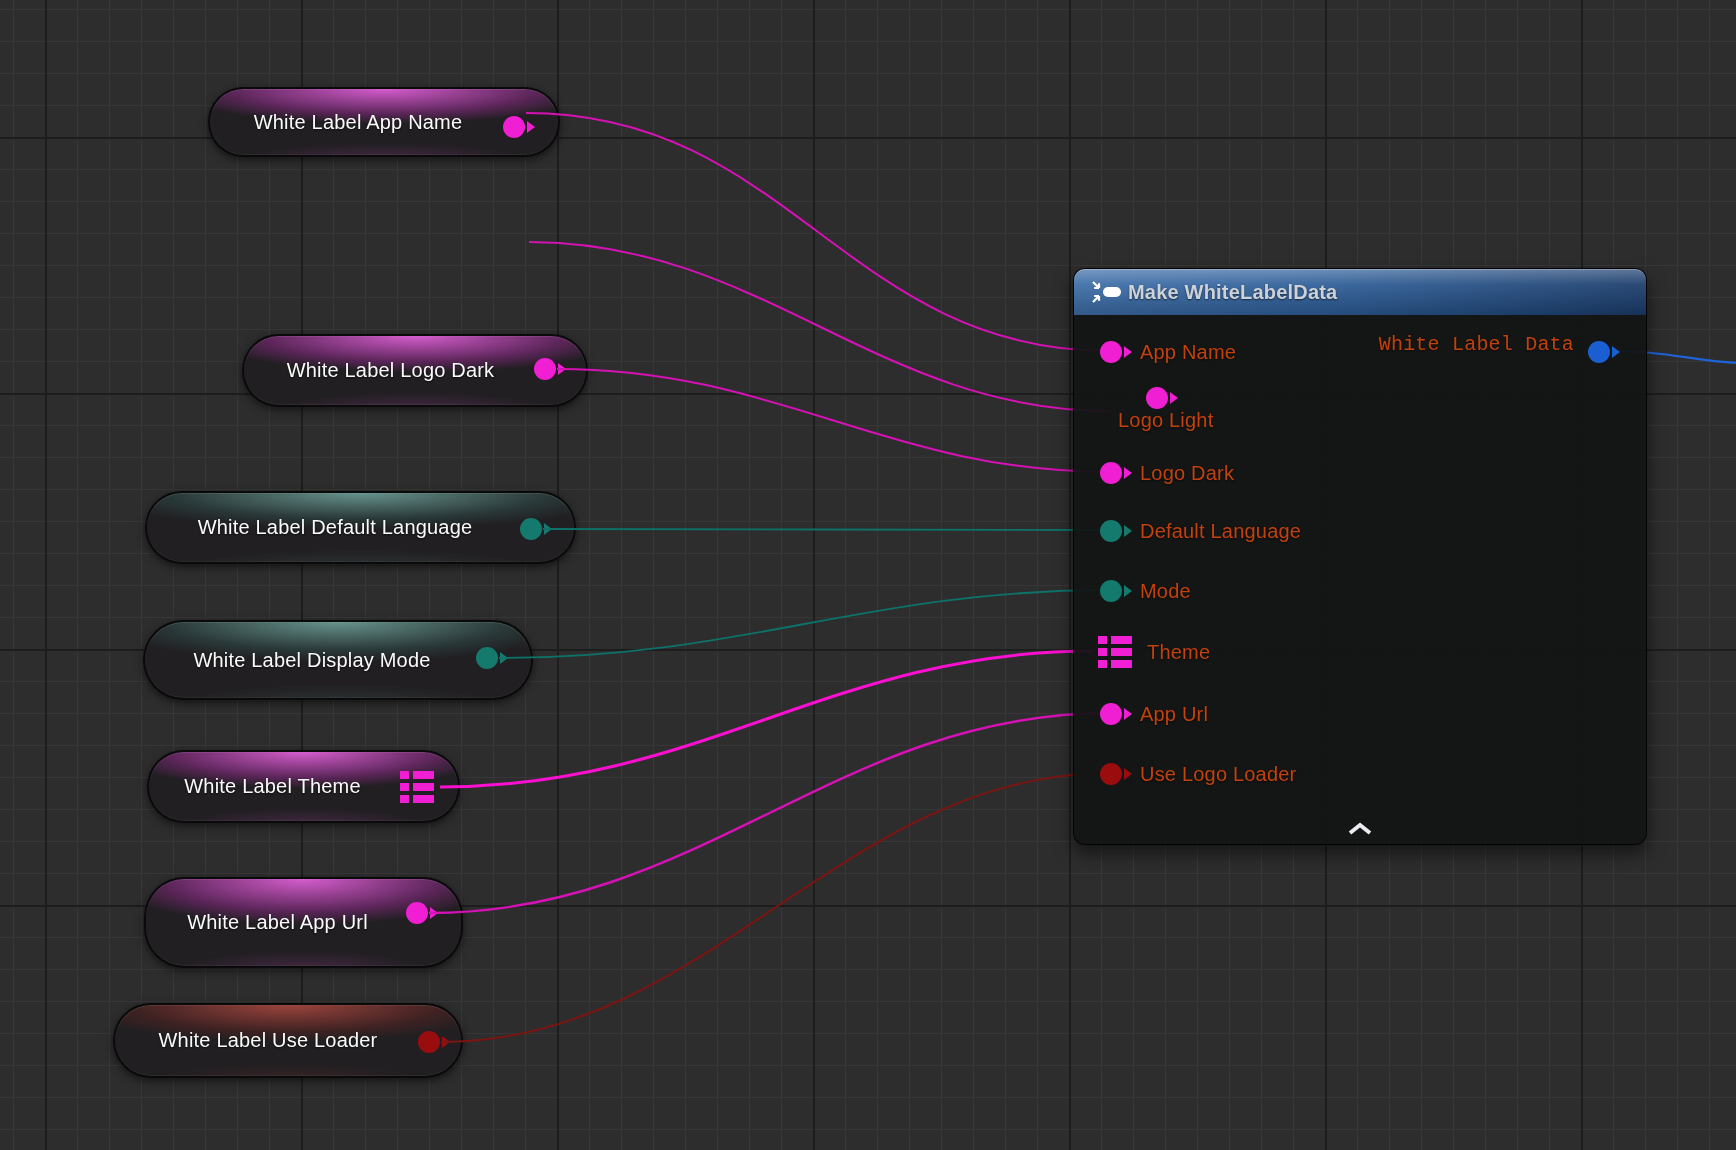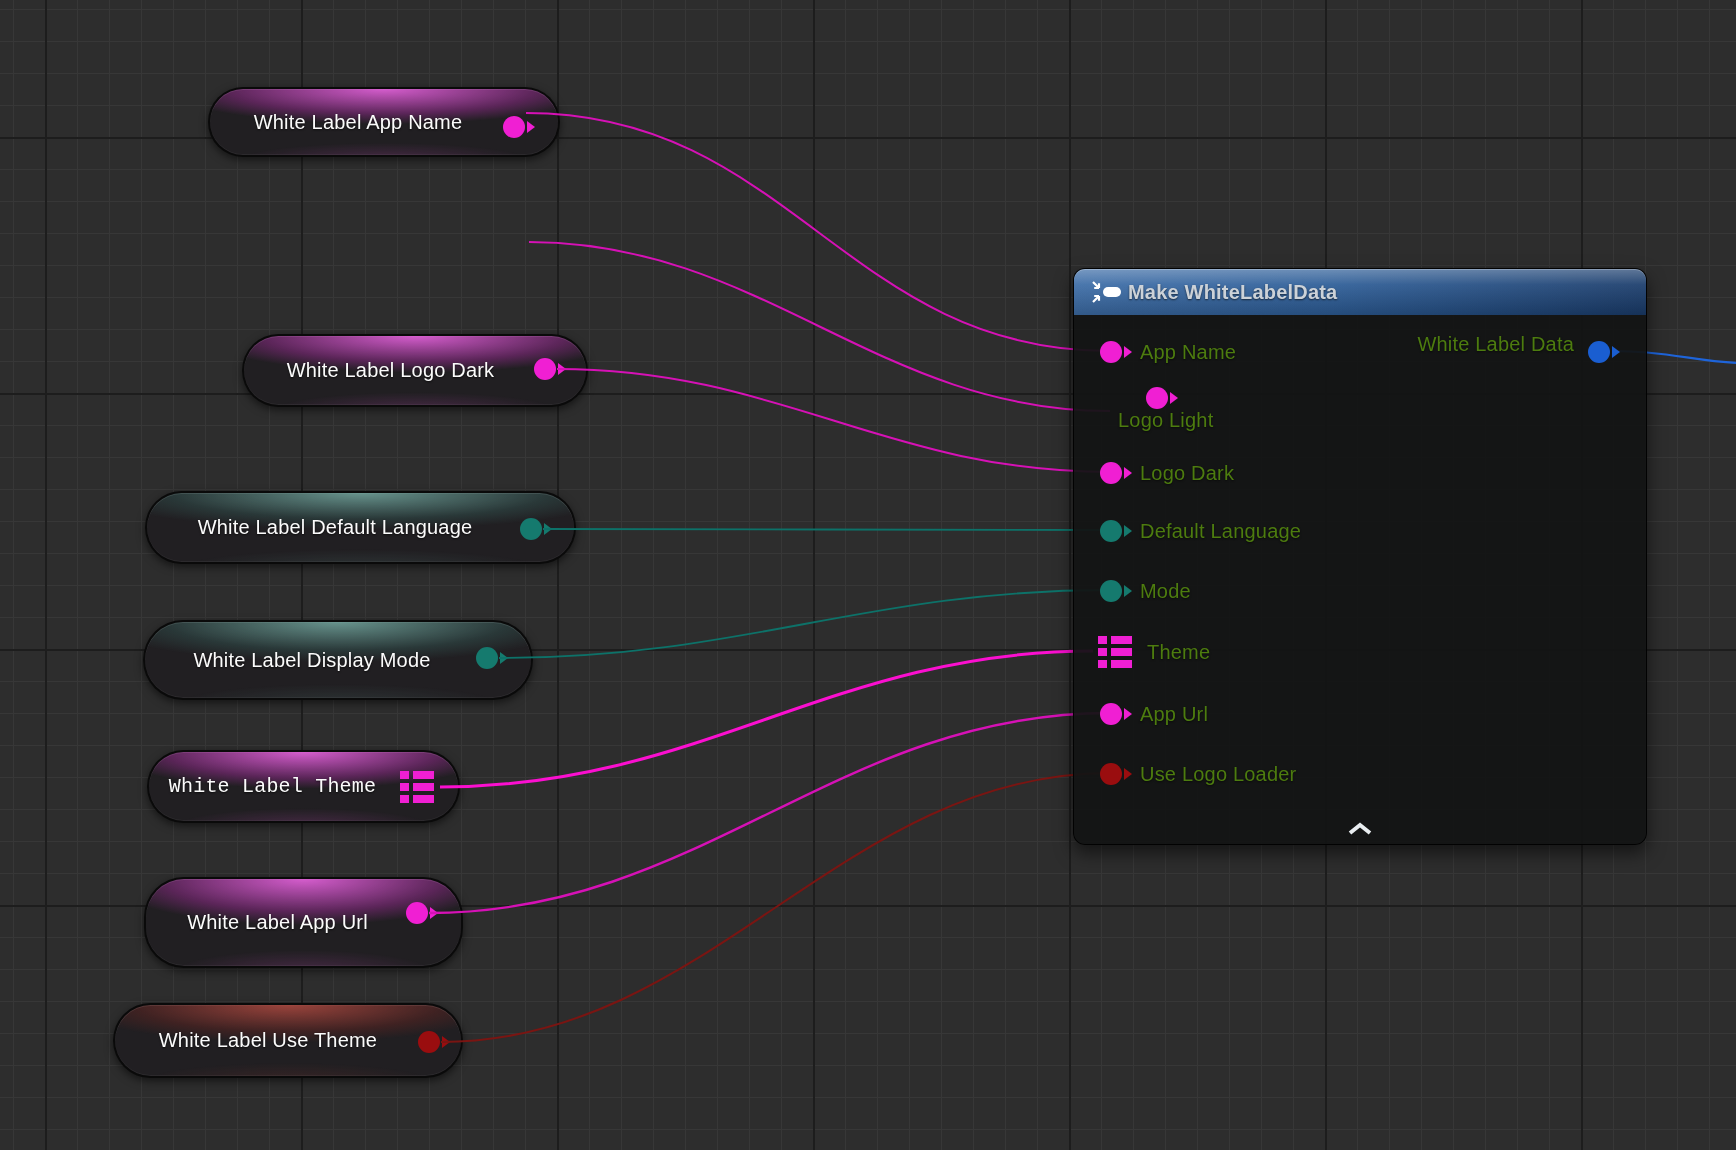--- a/index.html
+++ b/index.html
@@ -67,25 +67,25 @@
     display:flex;align-items:center;padding:0 16px;
     background-image:
       linear-gradient(180deg, rgba(255,255,255,0.30) 0%, rgba(255,255,255,0.07) 34%, rgba(0,0,0,0.18) 100%),
       linear-gradient(90deg,#3d6da7 0%,#2d5d97 45%,#1a3c6b 100%);
     box-shadow:inset 0 1px 0 rgba(255,255,255,0.25);
   }
   .node-title{color:#ccd2d8;font-size:20px;font-weight:bold;letter-spacing:0.2px;
     text-shadow:0 1px 2px rgba(0,0,0,0.6);margin-left:4px;white-space:nowrap;}
   .node-row{position:absolute;left:26px;height:30px;display:flex;align-items:center;}
   .node-row.struct-row{left:24px;}
-  .node-row-label{color:#4d7c0f;font-size:20px;letter-spacing:0.2px;margin-left:18px;
+  .node-row-label{color:#c2410c;font-size:20px;letter-spacing:0.2px;margin-left:18px;
     text-shadow:0 1px 2px rgba(0,0,0,0.55);white-space:nowrap;}
   .node-row.struct-row .node-row-label{margin-left:15px;}
   .node-row.output-row{left:auto;}
-  .node-row.output-row .node-row-label{margin:0 14px 16px 0;}
+  .node-row.output-row .node-row-label{margin:0 14px 16px 0;font-family:Liberation Mono, monospace;}
   .collapse-btn{
     position:absolute;left:50%;transform:translateX(-50%);bottom:6px;
     width:34px;height:18px;background:none;border:none;padding:0;cursor:pointer;
     display:flex;align-items:center;justify-content:center;
   }
 </style>
 </head>
 <body>
 
 <div class="canvas">
@@ -178,33 +178,33 @@
       <span class="pill-label" style="margin-right: 51px;">White Label Default Language</span>
       <span class="pin" data-type="enum" style="left: 373px; top: 25px;"></span>
     </div>
     <div class="pill" data-accent="teal" style="left: 143px; top: 620px; width: 390px; height: 80px;">
       <div class="pill-glow"></div>
       <span class="pill-label" style="margin-right: 52px;">White Label Display Mode</span>
       <span class="pin" data-type="enum" style="left: 331px; top: 25px;"></span>
     </div>
     <div class="pill" data-accent="magenta" style="left: 147px; top: 750px; width: 313px; height: 73px;">
       <div class="pill-glow"></div>
-      <span class="pill-label" style="margin-right: 62px; font-family: Liberation Mono, monospace;">White Label Theme</span>
+      <span class="pill-label" style="margin-right: 62px;">White Label Theme</span>
       <span class="struct-pin" style="left: 251px; top: 19px;">
         <i></i>
         <i></i>
         <i></i>
         <i></i>
         <i></i>
         <i></i>
       </span>
     </div>
     <div class="pill" data-accent="magenta" style="left: 144px; top: 877px; width: 319px; height: 91px;">
       <div class="pill-glow"></div>
       <span class="pill-label" style="margin-right: 52px;">White Label App Url</span>
       <span class="pin" data-type="string" style="left: 260px; top: 23px;"></span>
     </div>
     <div class="pill" data-accent="red" style="left: 113px; top: 1003px; width: 350px; height: 75px;">
       <div class="pill-glow"></div>
-      <span class="pill-label" style="margin-right: 40px;">White Label Use Theme</span>
+      <span class="pill-label" style="margin-right: 40px;">White Label Use Loader</span>
       <span class="pin" data-type="bool" style="left: 303px; top: 26px;"></span>
     </div>
   </div>
 
 </body></html>

